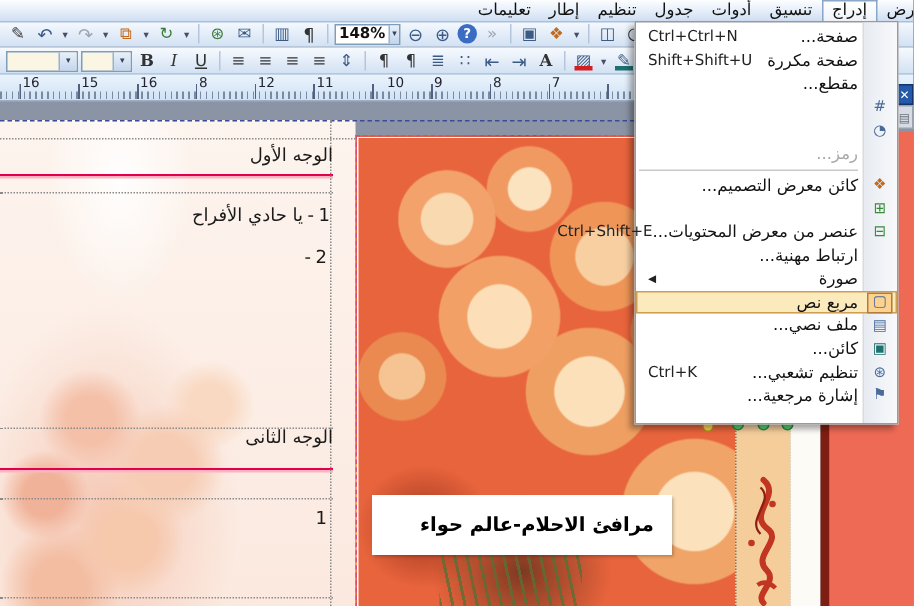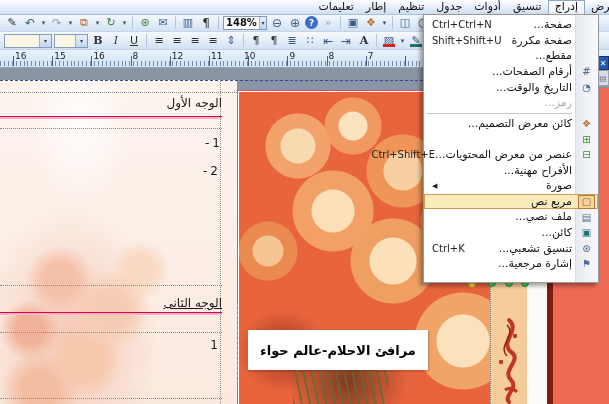--- a/index.html
+++ b/index.html
@@ -110,21 +110,21 @@
     border-left:1px dashed #e2487c;border-top:1px dashed #e2487c;
   }
   .stems{
     position:absolute;left:55px;top:250px;width:95px;height:64px;
     background:repeating-linear-gradient(78deg,#5c6e33 0 2px,rgba(0,0,0,0) 2px 8px);
     opacity:.8;
   }
   .caption-box{
     position:absolute;left:248px;top:262px;width:180px;height:40px;background:#fff;z-index:3;
     display:flex;align-items:center;justify-content:center;direction:rtl;
-    font-weight:bold;font-size:13px;color:#000;box-shadow:1px 1px 2px rgba(0,0,0,.25);
+    font-weight:bold;font-size:13px;color:#000;box-shadow:1px 1px 2px rgba(0,0,0,.25);padding-left:20px;
   }
   .callig{
     position:absolute;left:490px;top:22px;width:36px;height:314px;background:#f4cd9b;
     border-left:1px dotted #777;border-right:1px dotted #777;z-index:2;
   }
   .white-gap{position:absolute;left:527px;top:22px;width:20px;height:314px;background:#fdfbf6;z-index:2;}
   .dark-line{position:absolute;left:547px;top:22px;width:6px;height:314px;background:#7e1d12;z-index:2;}
   .coral{position:absolute;left:553px;top:20px;width:56px;height:316px;background:#ee6a55;z-index:2;}
   .handle{position:absolute;width:6px;height:6px;border-radius:50%;background:#55d06e;border:1px solid #2c8b43;z-index:3;}
   .handle.y{background:#ffd34d;border-color:#b08f1f;}
@@ -274,21 +274,21 @@
 <div class="ruler">
   <div class="ticks"></div>
   <div class="ticks-major"></div>
   <div>
       <span class="ruler-num" style="left: 15px;">16</span>
       <span class="ruler-num" style="left: 54.2px;">15</span>
       <span class="ruler-num" style="left: 93.4px;">16</span>
       <span class="ruler-num" style="left: 132.6px;">8</span>
       <span class="ruler-num" style="left: 171.8px;">12</span>
       <span class="ruler-num" style="left: 211px;">11</span>
-      <span class="ruler-num" style="left: 244px;">10</span>
+      <span class="ruler-num" style="left: 258px;">10</span>
       <span class="ruler-num" style="left: 289.4px;">9</span>
       <span class="ruler-num" style="left: 328.6px;">8</span>
       <span class="ruler-num" style="left: 367.8px;">7</span>
     </div>
 </div>
 
 <div class="doc">
   <div class="left-page"></div>
   <div class="rose-photo">
       <div class="stems"></div>
@@ -313,26 +313,27 @@
   <div class="g-dot" style="left:0;top:217px;width:222px;"></div>
   <div class="redline" style="left:0;top:244px;width:222px;"></div>
   <div class="g-dot" style="left:0;top:264px;width:222px;"></div>
   <div class="g-dot" style="left:0;top:330px;width:222px;"></div>
   <div class="g-vdot" style="left:220px;top:12px;height:324px;"></div>
 
   <div class="doc-text heading" style="right:387px;top:28px;">الوجه الأول</div>
   <div class="doc-text list-item" style="right:389px;top:68px;">
     <span>1</span>
     <span>-</span>
+    <span>يا حادي الأفراح</span>
   </div>
   <div class="doc-text list-item" style="right:391px;top:96px;">
     <span>2</span>
     <span>-</span>
   </div>
-  <div class="doc-text heading" style="right:387px;top:228px;text-decoration:underline;">الوجه الثانى</div>
+  <div class="doc-text heading" style="right:387px;top:216px;">الوجه الثانى</div>
   <div class="doc-text" style="right:391px;top:270px;font-size:12px;">1</div>
 
   <div class="caption-box">
     <span>مرافئ الاحلام-عالم حواء</span>
   </div>
 
   <div class="handle y" style="left:468px;top:212px;"></div>
   <div class="handle" style="left:488px;top:211px;"></div>
   <div class="handle" style="left:505px;top:211px;"></div>
   <div class="handle" style="left:521px;top:211px;"></div>
@@ -350,67 +351,65 @@
         <span class="mi-icon"></span>
         <span class="mi-label">صفحة مكررة</span>
         <span class="mi-shortcut">Shift+Shift+U</span>
       </div>
       <div class="menu-row">
         <span class="mi-icon"></span>
         <span class="mi-label">مقطع...</span>
       </div>
       <div class="menu-row">
         <span class="mi-icon">#</span>
-        <span class="mi-label">أرقام الصفحات...</span>
       </div>
       <div class="menu-row">
         <span class="mi-icon">◔</span>
-        <span class="mi-label">التاريخ والوقت...</span>
       </div>
       <div class="menu-row dis">
         <span class="mi-icon"></span>
         <span class="mi-label">رمز...</span>
       </div>
       <div class="menu-sep"></div>
       <div class="menu-row">
         <span class="mi-icon ic-orange">❖</span>
         <span class="mi-label">كائن معرض التصميم...</span>
       </div>
       <div class="menu-row">
         <span class="mi-icon ic-green">⊞</span>
       </div>
       <div class="menu-row">
         <span class="mi-icon ic-green">⊟</span>
         <span class="mi-label">عنصر من معرض المحتويات...</span>
         <span class="mi-shortcut">Ctrl+Shift+E</span>
       </div>
       <div class="menu-row">
         <span class="mi-icon"></span>
-        <span class="mi-label">الأفراح مهنية...</span>
+        <span class="mi-label">ارتباط مهنية...</span>
       </div>
       <div class="menu-row">
         <span class="mi-icon"></span>
         <span class="mi-label">صورة</span>
         <span class="mi-arrow">◀</span>
       </div>
       <div class="menu-row hl">
         <span class="mi-icon">▢</span>
         <span class="mi-label">مربع نص</span>
       </div>
       <div class="menu-row">
         <span class="mi-icon">▤</span>
         <span class="mi-label">ملف نصي...</span>
       </div>
       <div class="menu-row">
         <span class="mi-icon ic-teal">▣</span>
         <span class="mi-label">كائن...</span>
       </div>
       <div class="menu-row">
         <span class="mi-icon">⊛</span>
-        <span class="mi-label">تنسيق تشعبي...</span>
+        <span class="mi-label">تنظيم تشعبي...</span>
         <span class="mi-shortcut">Ctrl+K</span>
       </div>
       <div class="menu-row">
         <span class="mi-icon">⚑</span>
         <span class="mi-label">إشارة مرجعية...</span>
       </div>
     </div>
 </div>
 
 <div class="mini-win">

